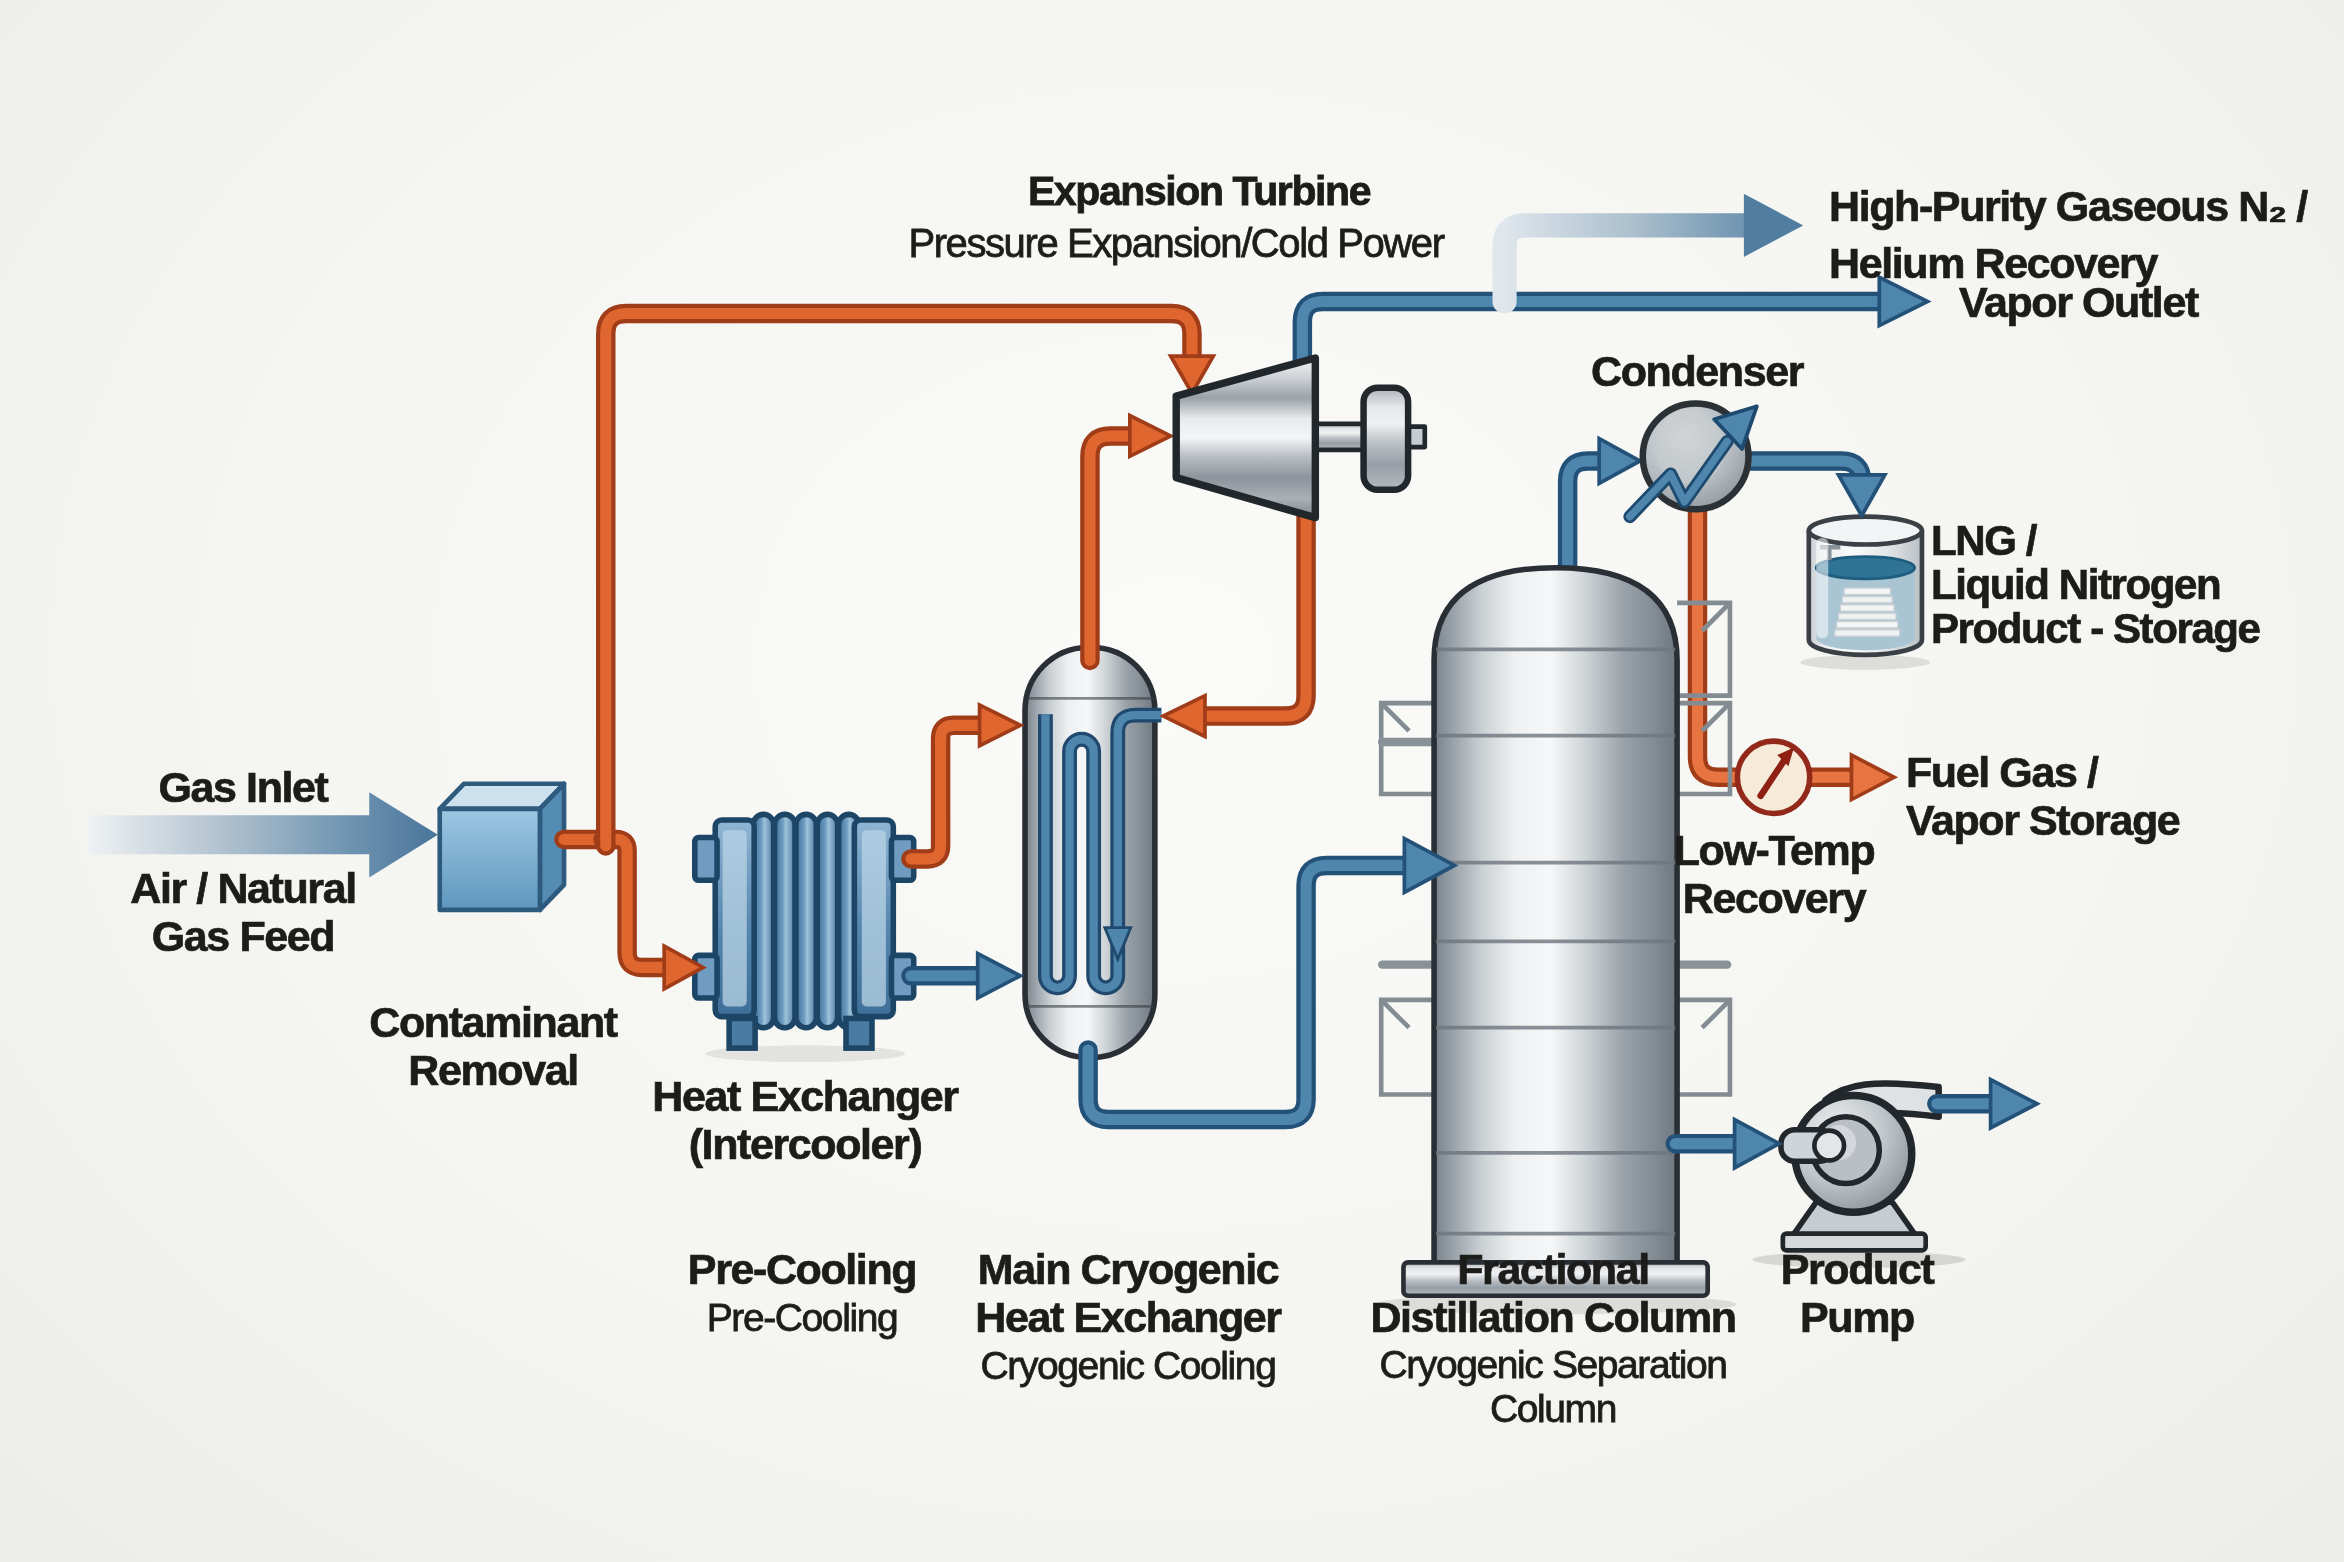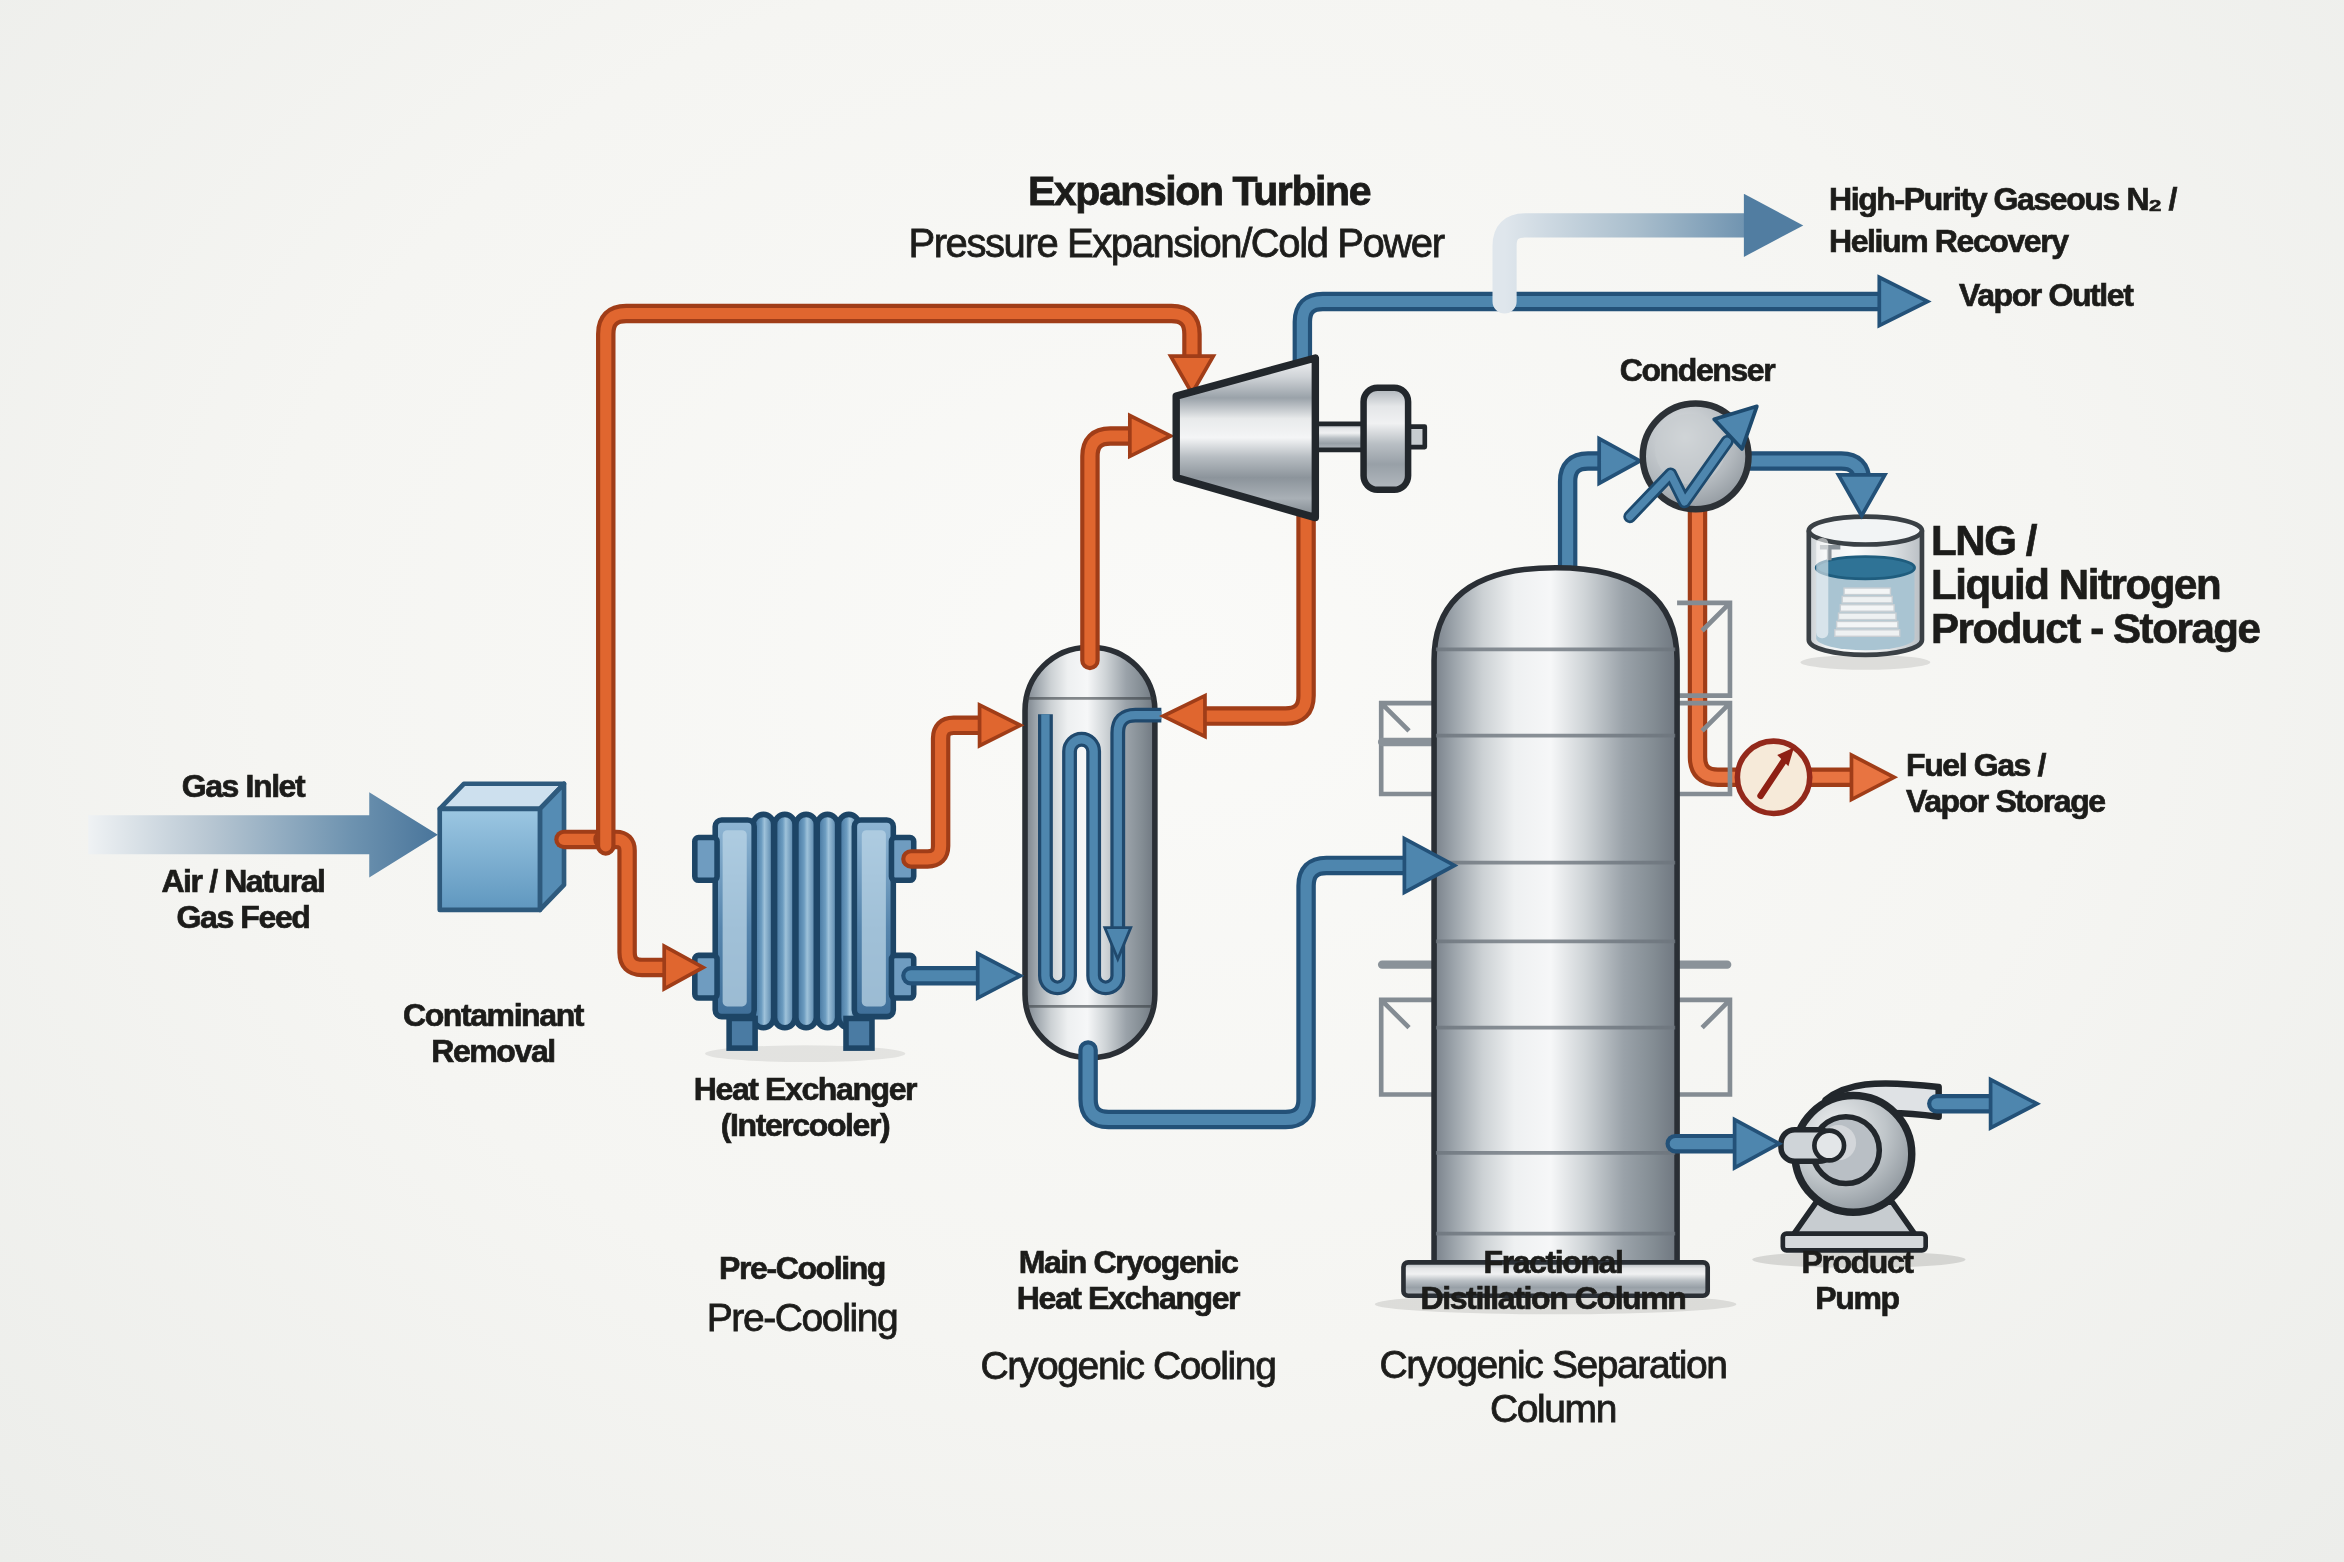--- a/index.html
+++ b/index.html
@@ -8,21 +8,21 @@
     background:radial-gradient(ellipse at 50% 42%, #fafaf8 0%, #f5f5f2 55%, #ecedea 100%);
     font-family:"Liberation Sans","DejaVu Sans",sans-serif;
   }
   .stage svg{position:absolute;left:0;top:0;}
   .lbl{
     position:absolute;color:#1c1c1a;white-space:nowrap;
     letter-spacing:-1.4px;line-height:1.12;
   }
   .lbl.center{transform:translate(-50%,0);text-align:center;}
   .lbl.vcenter{transform:translate(-50%,-50%);text-align:center;}
-  .ttl{font-weight:bold;font-size:32px;-webkit-text-stroke:0.7px #1c1c1a;}
+  .ttl{font-weight:bold;font-size:43px;-webkit-text-stroke:0.7px #1c1c1a;}
   .ttl-lg{font-weight:bold;font-size:41px;-webkit-text-stroke:0.8px #1c1c1a;}
   .sub{font-weight:normal;font-size:39px;-webkit-text-stroke:0.8px #222220;}
   .ln{display:block;}
 </style>
 </head>
 <body>
 
 <div class="stage">
 
 <svg width="2345" height="1562" viewBox="0 0 2528 1684">
@@ -360,20 +360,24 @@
   <span class="ln">Helium Recovery</span>
 </div>
 <div class="lbl ttl" style="left:1959px;top:278px">Vapor Outlet</div>
 
 <div class="lbl ttl" style="left:1931px;top:519px;font-size:42px;line-height:1.05">
   <span class="ln">LNG /</span>
   <span class="ln">Liquid Nitrogen</span>
   <span class="ln">Product - Storage</span>
 </div>
 
+<div class="lbl center ttl" style="left:1774px;top:826px">
+  <span class="ln">Low-Temp</span>
+  <span class="ln">Recovery</span>
+</div>
 
 <div class="lbl ttl" style="left:1906px;top:748px">
   <span class="ln">Fuel Gas /</span>
   <span class="ln">Vapor Storage</span>
 </div>
 
 </div>
 
 
 </body></html>

